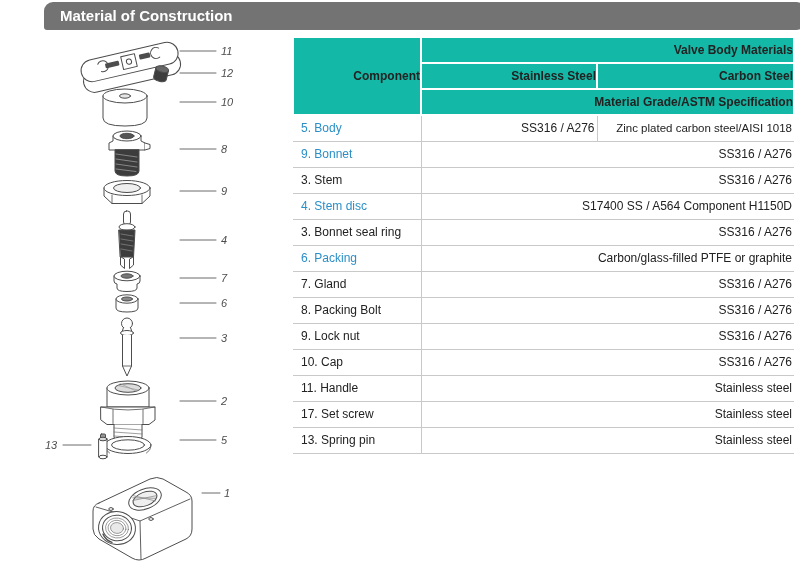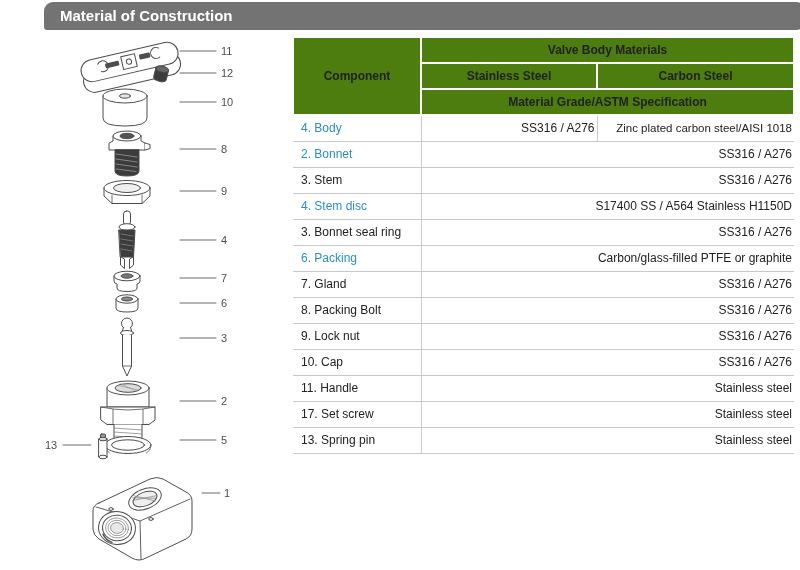--- a/index.html
+++ b/index.html
@@ -8,30 +8,30 @@
     font-family: "Liberation Sans", sans-serif; color: #222;
   }
   
   .banner {
     position: absolute; left: 44px; top: 2px; width: 748px; height: 28px;
     background: #737373; border-radius: 9px 12px 12px 3px;
     color: #fff; font-weight: bold; font-size: 15px; line-height: 28px;
     padding-left: 16px;
   }
   
-  .diagram { position: absolute; left: 0; top: 30px; width: 292px; height: 540px; }
+  .diagram { position: absolute; left: 0; top: 30px; width: 292px; height: 540px; font-style: italic; }
   .diagram svg { width: 100%; height: 100%; }
   .callout-num { font-size: 11px; fill: #4d4d4d; font-family: "Liberation Sans", sans-serif; }
   
   .table-wrap { position: absolute; left: 292px; top: 36px; width: 502px; }
   table { border-collapse: collapse; table-layout: fixed; width: 501px; }
   thead tr { height: 26px; }
   th.hcell {
-    background: #4d7c0f; border: 2px solid #ffffff;
-    font-weight: bold; font-size: 12px; color: #222; text-align: center; padding: 0;
+    background: #14b8a6; border: 2px solid #ffffff;
+    font-weight: bold; font-size: 12px; color: #222; text-align: right; padding: 0;
   }
   tbody tr { height: 26px; }
   tbody td {
     font-size: 12px; color: #222; border-bottom: 1px solid #c9c9c9;
     padding: 0; white-space: nowrap; overflow: hidden;
   }
   td.comp { text-align: left; padding-left: 8px; }
   td.val  { text-align: right; border-left: 1px solid #c9c9c9; padding: 0 2px; }
   td.tight { font-size: 11.5px; margin-top: 48px; }
   .blue { color: #2b8fc7; }
@@ -213,35 +213,35 @@
       <tr>
         <th class="hcell">Stainless Steel</th>
         <th class="hcell">Carbon Steel</th>
       </tr>
       <tr>
         <th class="hcell" colspan="2">Material Grade/ASTM Specification</th>
       </tr>
     </thead>
     <tbody>
       <tr>
-        <td class="comp blue">4. Body</td>
+        <td class="comp blue">5. Body</td>
         <td class="val">SS316 / A276</td>
         <td class="val tight">Zinc plated carbon steel/AISI 1018</td>
       </tr>
       <tr>
-        <td class="comp blue">2. Bonnet</td>
+        <td class="comp blue">9. Bonnet</td>
         <td class="val" colspan="2">SS316 / A276</td>
       </tr>
       <tr>
         <td class="comp">3. Stem</td>
         <td class="val" colspan="2">SS316 / A276</td>
       </tr>
       <tr>
         <td class="comp blue">4. Stem disc</td>
-        <td class="val" colspan="2">S17400 SS / A564 Stainless H1150D</td>
+        <td class="val" colspan="2">S17400 SS / A564 Component H1150D</td>
       </tr>
       <tr>
         <td class="comp">3. Bonnet seal ring</td>
         <td class="val" colspan="2">SS316 / A276</td>
       </tr>
       <tr>
         <td class="comp blue">6. Packing</td>
         <td class="val" colspan="2">Carbon/glass-filled PTFE or graphite</td>
       </tr>
       <tr>

